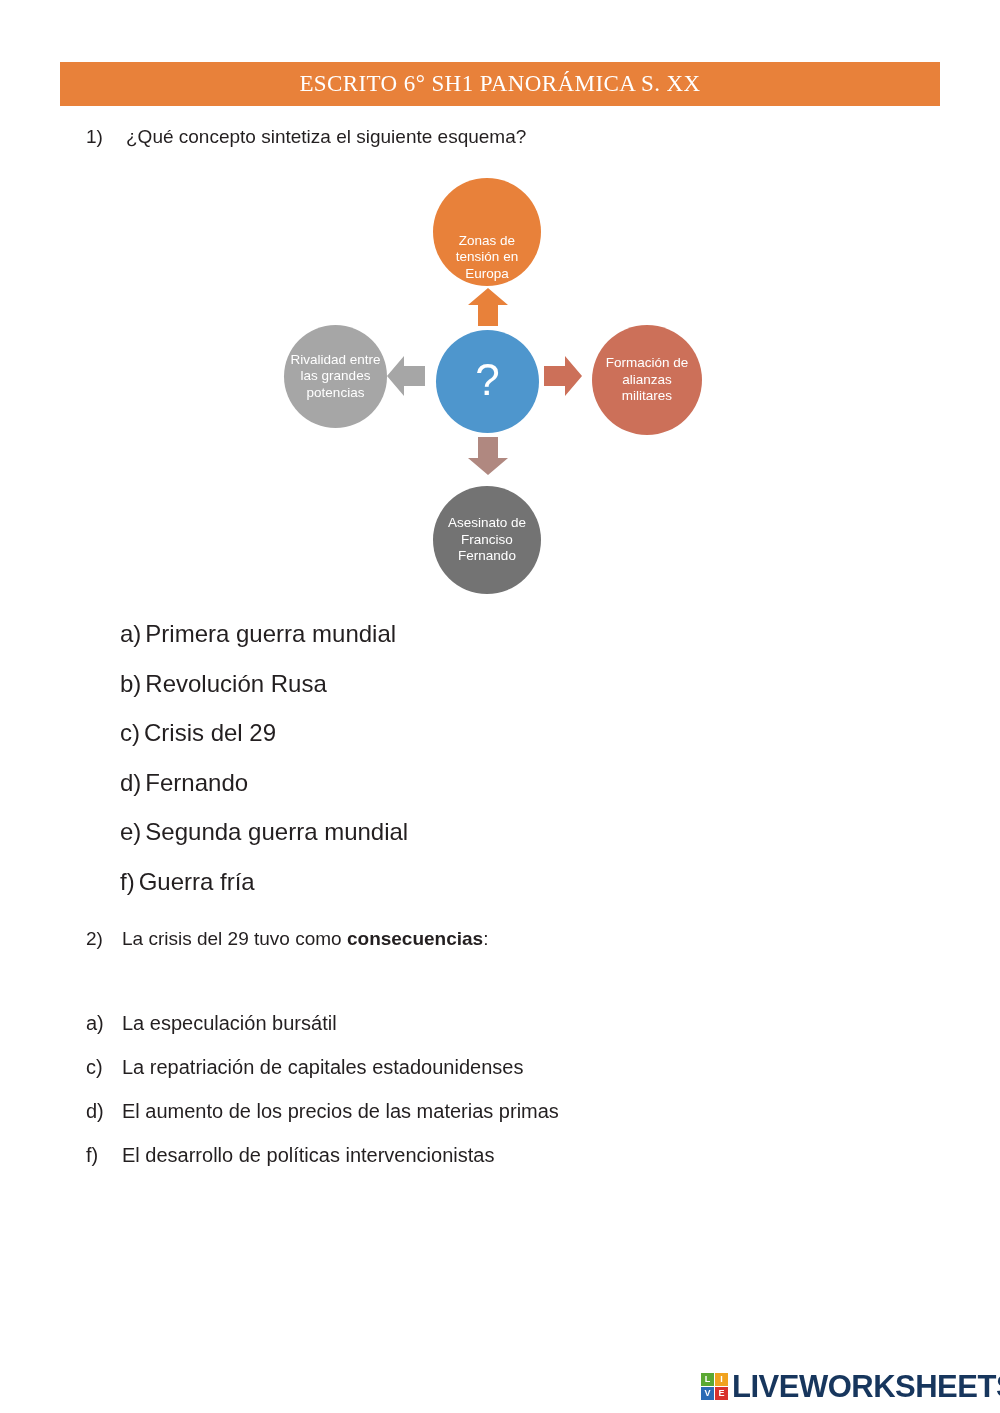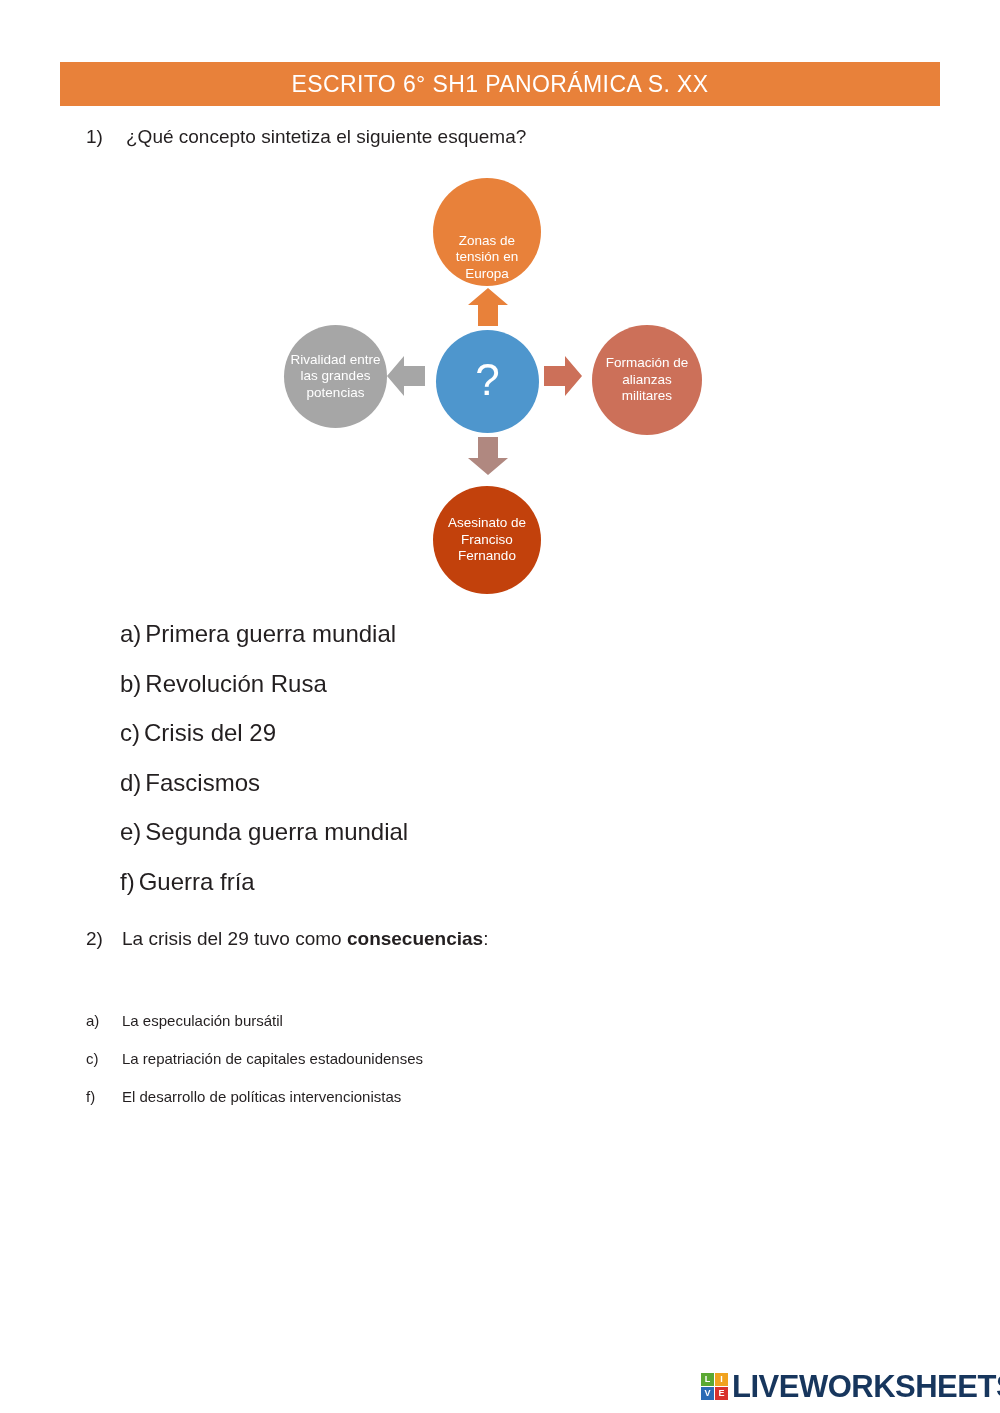--- a/index.html
+++ b/index.html
@@ -26,20 +26,21 @@
   .header-bar {
     position: absolute;
     left: 60px;
     top: 62px;
     width: 880px;
     height: 44px;
     background: #e8813a;
     display: flex;
     align-items: center;
     justify-content: center;
+    font-family: Liberation Serif, serif;
   }
   .header-title {
     color: #ffffff;
     font-size: 23px;
     letter-spacing: 0.4px;
     font-weight: 400;
     white-space: nowrap;
   }
 
   
@@ -85,21 +86,21 @@
     background: #a6a6a6;
   }
   .node-right {
     left: 322px; top: 160px;
     width: 110px; height: 110px;
     background: #cc7059;
   }
   .node-bottom {
     left: 163px; top: 321px;
     width: 108px; height: 108px;
-    background: #c2410c;
+    background: #737373;
   }
   .node-center {
     left: 166px; top: 165px;
     width: 103px; height: 103px;
     background: #4e96cd;
     font-size: 44px;
     line-height: 1;
     font-weight: 400;
   }
   .node-center .qmark { position: relative; top: -2px; }
@@ -138,21 +139,21 @@
     font-weight: bold;
   }
 
   .opt-list-2 {
     position: absolute;
     left: 86px;
     top: 1012px;
     width: 700px;
   }
   .opt-list-2 .opt {
-    font-size: 15px;
+    font-size: 20px;
     margin-bottom: 21px;
     white-space: nowrap;
   }
   .opt-list-2 .opt .lbl {
     display: inline-block;
     width: 36px;
   }
 
   
   .lw-logo {
@@ -255,40 +256,43 @@
     <div class="opt">
       <span class="lbl">a)</span><span>Primera guerra mundial</span>
     </div>
     <div class="opt">
       <span class="lbl">b)</span><span>Revolución Rusa</span>
     </div>
     <div class="opt">
       <span class="lbl">c)</span><span>Crisis del 29</span>
     </div>
     <div class="opt">
-      <span class="lbl">d)</span><span>Fascismos</span>
+      <span class="lbl">d)</span><span>Fernando</span>
     </div>
     <div class="opt">
       <span class="lbl">e)</span><span>Segunda guerra mundial</span>
     </div>
     <div class="opt">
       <span class="lbl">f)</span><span>Guerra fría</span>
     </div>
   </div>
 
   <div class="q2-prompt">
     <span class="num">2)</span><span>La crisis del 29 tuvo como </span><span class="strong-u">consecuencias</span><span>:</span>
   </div>
 
   <div class="opt-list-2">
     <div class="opt">
       <span class="lbl">a)</span><span>La especulación bursátil</span>
     </div>
     <div class="opt">
       <span class="lbl">c)</span><span>La repatriación de capitales estadounidenses</span>
+    </div>
+    <div class="opt">
+      <span class="lbl">d)</span><span>El aumento de los precios de las materias primas</span>
     </div>
     <div class="opt">
       <span class="lbl">f)</span><span>El desarrollo de políticas intervencionistas</span>
     </div>
   </div>
 
   <div class="lw-logo">
     <div class="lw-tiles">
       <div class="lw-tile t-l">L</div>
       <div class="lw-tile t-i">I</div>

